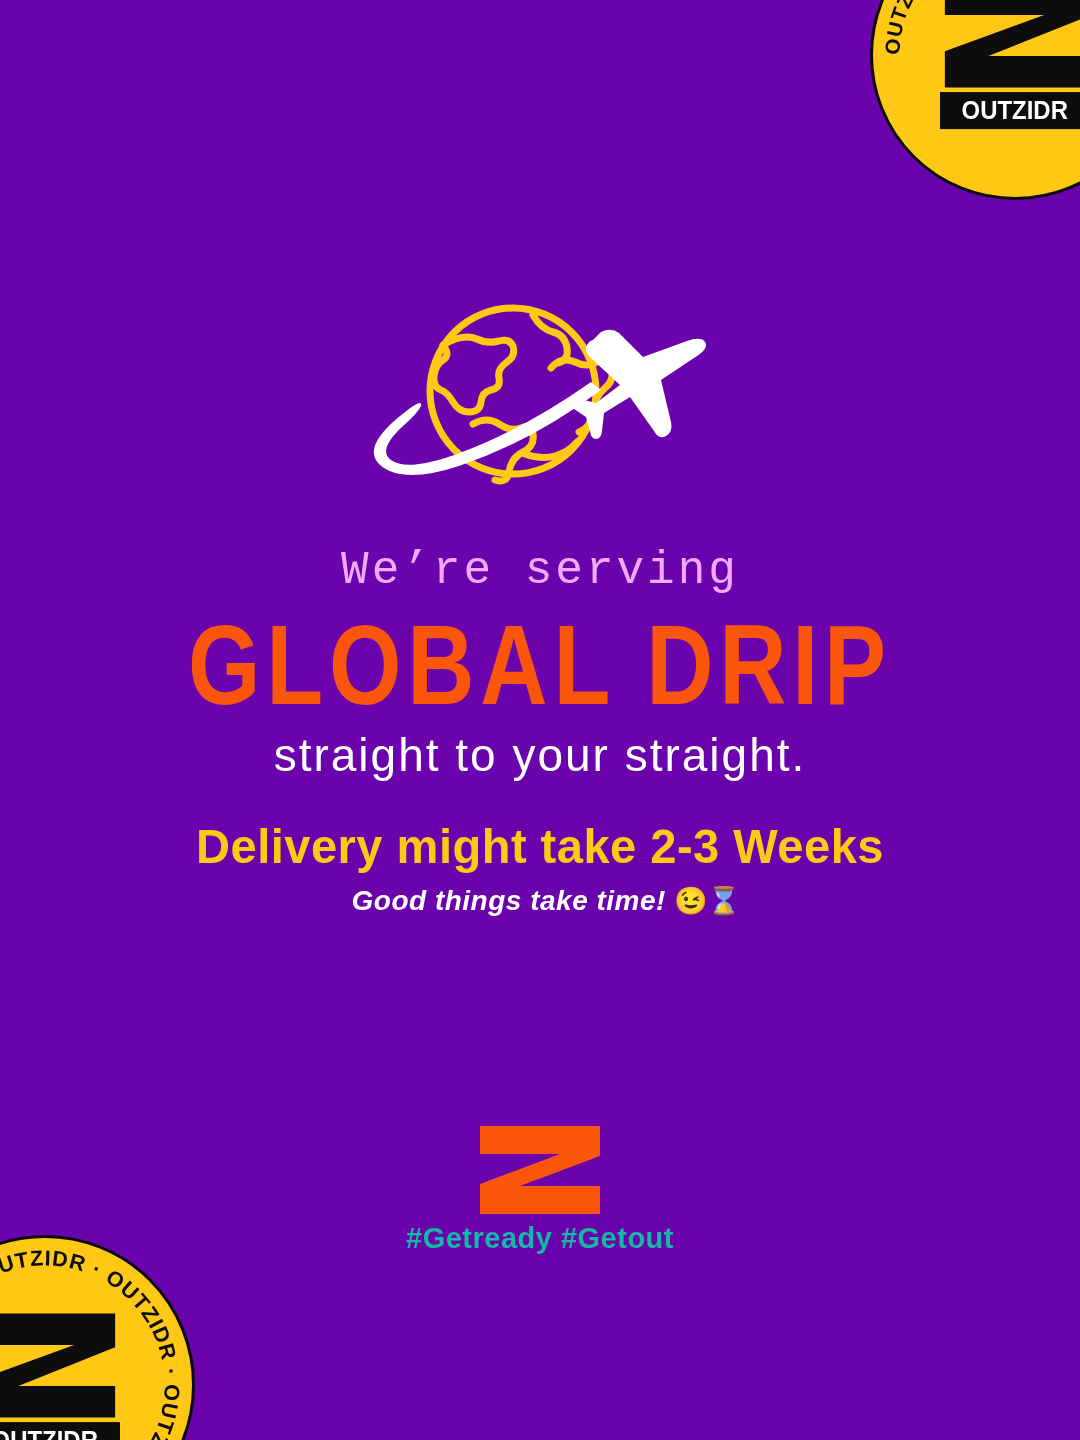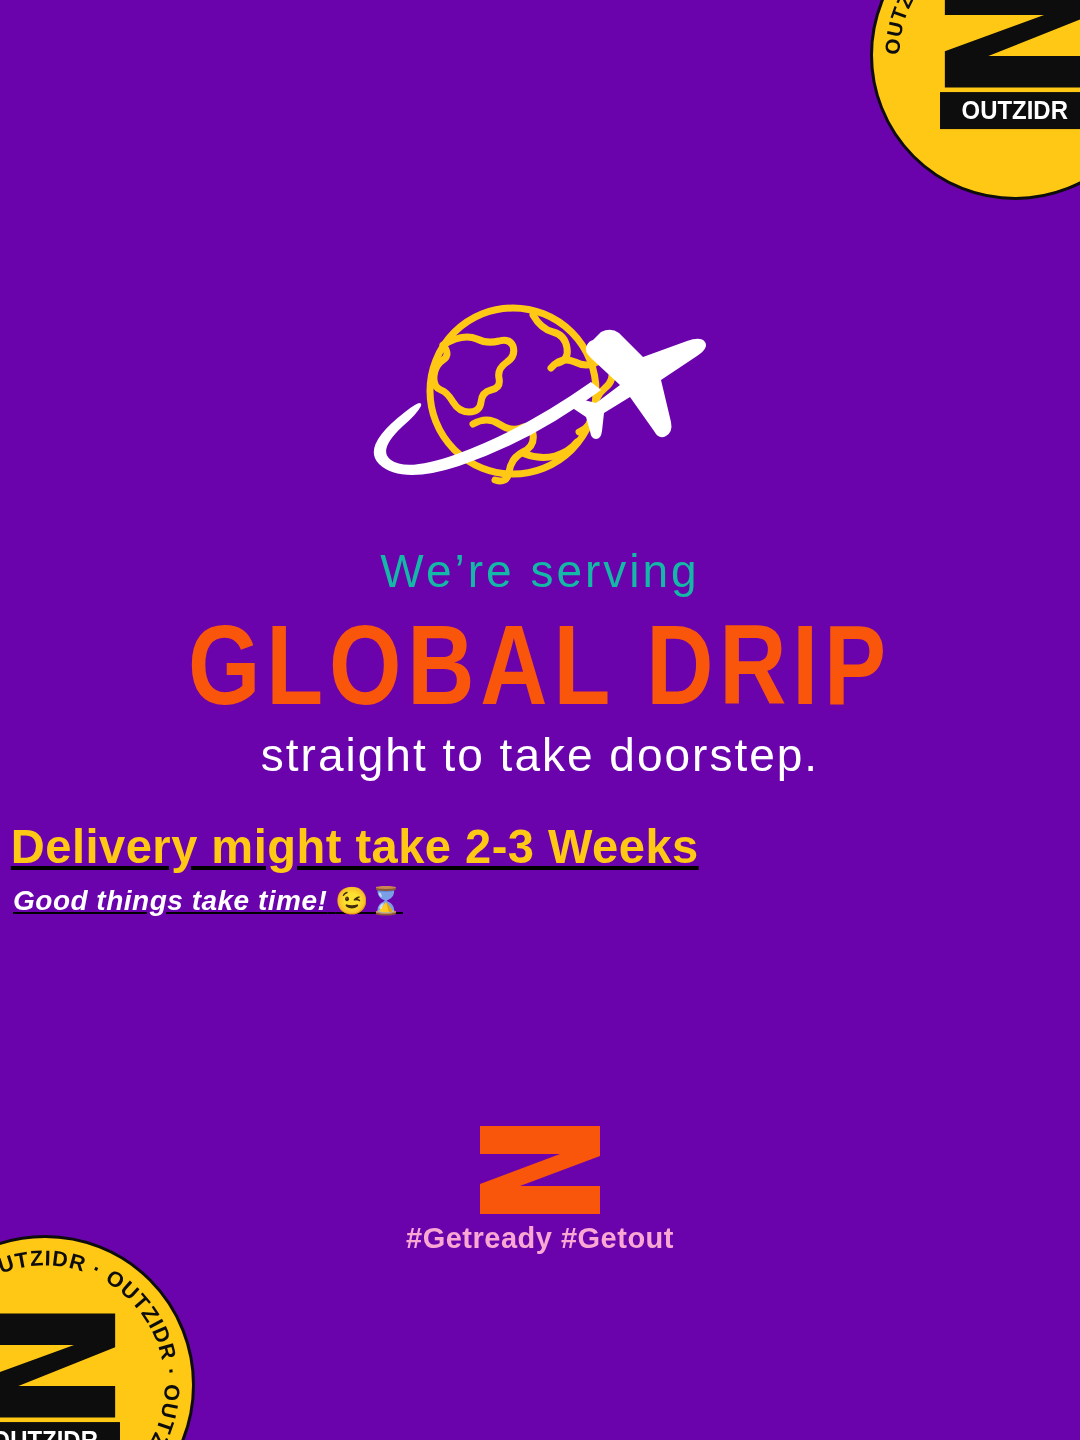--- a/index.html
+++ b/index.html
@@ -97,26 +97,27 @@
 
   
   .headline {
     position: absolute;
     left: 0;
     right: 0;
     top: 548px;
     text-align: center;
   }
   .line-serving {
-    color: #14b8a6;
+    color: #f0abfc;
     font-size: 46px;
     font-weight: 300;
     letter-spacing: 3px;
     line-height: 1.0;
     margin: 0;
+    font-family: Liberation Mono, monospace;
   }
   .line-global {
     color: #F9550B;
     font-size: 96px;
     font-weight: bold;
     letter-spacing: 6px;
     line-height: 1.0;
     margin: 14px 0 6px 0;
     transform: scaleY(1.18) scaleX(0.97);
     transform-origin: center top;
@@ -130,22 +131,21 @@
     line-height: 1.0;
     margin: 28px 0 0 0;
   }
 
   
   .delivery {
     position: absolute;
     left: 0;
     right: 0;
     top: 822px;
-    text-align: left;
-    text-decoration: underline;
+    text-align: center;
   }
   .delivery-main {
     color: #FFC815;
     font-size: 48px;
     font-weight: bold;
     letter-spacing: 0.5px;
     line-height: 1.05;
     margin: 0;
     transform: scaleX(0.98);
   }
@@ -172,21 +172,21 @@
     top: 1124px;
     text-align: center;
   }
   .footer-z {
     display: block;
     margin: 0 auto;
     width: 124px;
     height: 92px;
   }
   .footer-tag {
-    color: #f9a8d4;
+    color: #14b8a6;
     font-size: 29px;
     font-weight: bold;
     letter-spacing: 0.5px;
     margin: 8px 0 0 0;
     line-height: 1;
   }
 </style>
 </head>
 <body>
 
@@ -243,21 +243,21 @@
     <path d="M236 118 q-70 52 -142 76 q-58 19 -80 -2 q-18 -18 26 -52 q18 -14 16 -6 q-4 8 -18 20 q-26 24 -12 34 q16 12 66 -6 q66 -24 134 -72 z" fill="#FFFFFF"></path>
 
     <g fill="#FFFFFF">
       <path d="M236 60 q10 -5 18 1 l24 24 l44 -16 q14 -5 18 1 q4 6 -8 14 l-36 24 l10 42 q2 10 -5 14 q-7 4 -12 -5 l-24 -34 l-26 16 l-2 18 q-1 8 -6 8 q-5 0 -6 -8 l-4 -14 l-12 -8 q-7 -4 -4 -8 q3 -4 10 -2 l16 4 l24 -18 l-28 -26 q-9 -8 -5 -14 q2 -4 6 -5 z"></path>
     </g>
   </svg>
 
   <div class="headline">
     <p class="line-serving">We’re serving</p>
     <p class="line-global">GLOBAL DRIP</p>
-    <p class="line-doorstep">straight to take doorstep.</p>
+    <p class="line-doorstep">straight to your straight.</p>
   </div>
 
   <div class="delivery">
     <p class="delivery-main">Delivery might take 2-3 Weeks</p>
     <p class="delivery-sub"><span>Good things take time!</span> <span class="emoji">😉⌛</span></p>
   </div>
 
   <div class="footer">
     <svg class="footer-z" viewBox="0 0 124 92">
       <polygon points="2,2 122,2 122,32 42,62 122,62 122,90 2,90 2,60 82,30 2,30" fill="#F9550B"></polygon>

